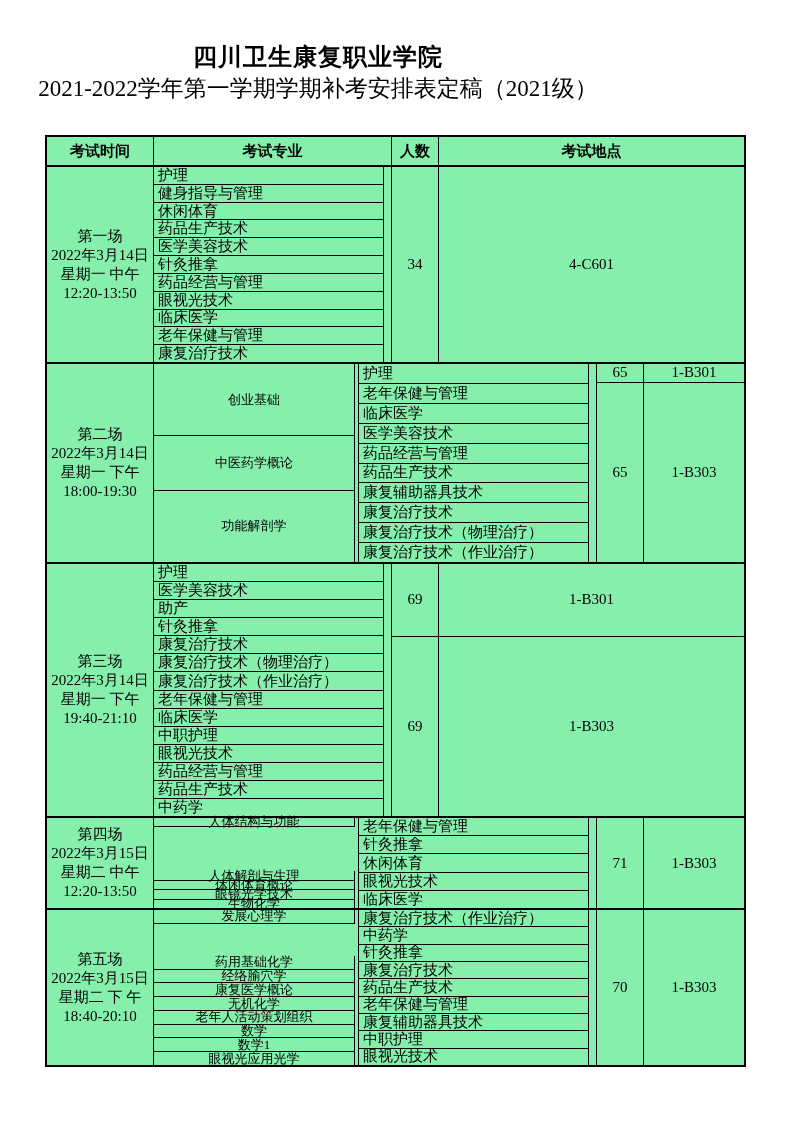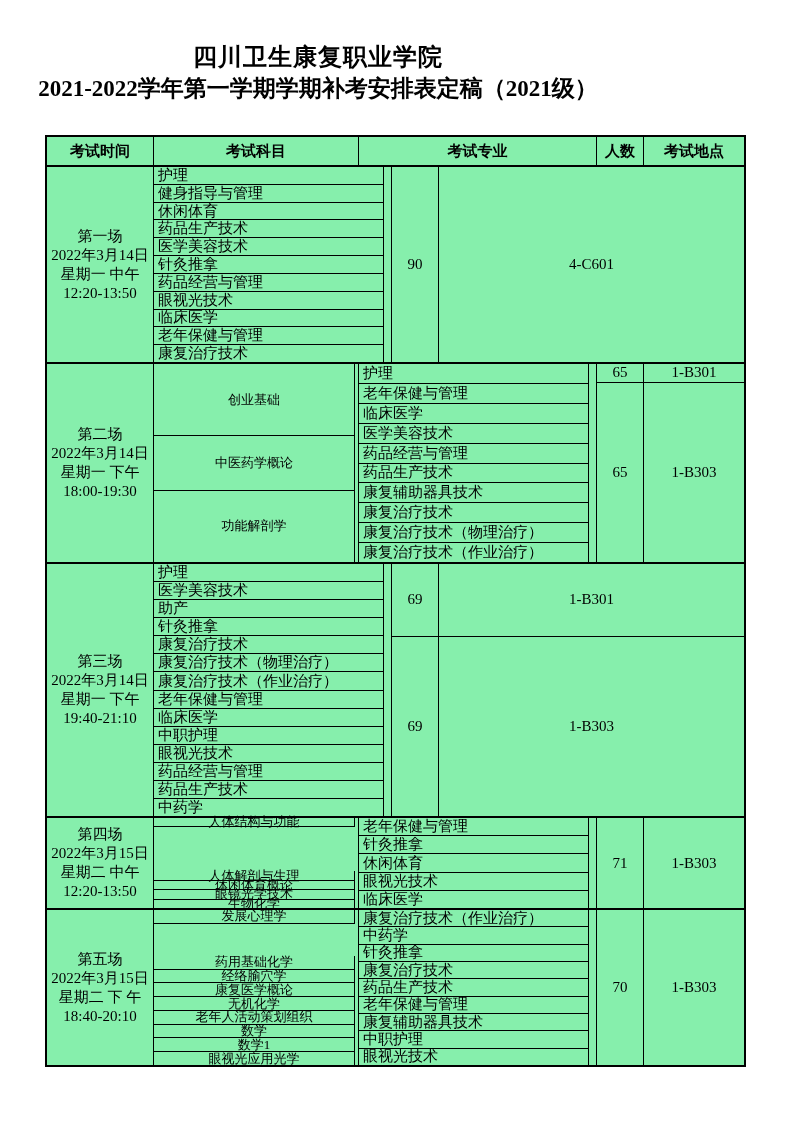--- a/index.html
+++ b/index.html
@@ -14,21 +14,21 @@
   .title-block {
     position: absolute;
     left: 0; top: 42px; width: 636px;
     text-align: center;
   }
   .title-line1 {
     font-size: 24px; font-weight: bold; line-height: 31px;
     letter-spacing: 1px;
   }
   .title-line2 {
-    font-size: 23px; font-weight: bold; line-height: 31px;
+    font-size: 23px; font-weight: normal; line-height: 31px;
   }
   .exam-table {
     position: absolute;
     left: 45px; top: 135px;
     width: 701px;
     border: 2px solid #000;
     box-sizing: border-box;
     background: #86efac;
   }
   .header-row {
@@ -113,21 +113,20 @@
 <body>
 
 <div class="title-block">
   <div class="title-line1">四川卫生康复职业学院</div>
   <div class="title-line2">2021-2022学年第一学期学期补考安排表定稿（2021级）</div>
 </div>
 
 <div class="exam-table">
   <div class="header-row">
     <div class="hcell w-time">考试时间</div>
-    <div class="hcell w-subject">考试科目</div>
     <div class="hcell w-major">考试专业</div>
     <div class="hcell w-count">人数</div>
     <div class="hcell w-loc">考试地点</div>
   </div>
   <div id="sections">
       <div class="section" style="height: 195px;">
         <div class="col w-time time-cell">
           <div>第一场</div>
           <div>2022年3月14日</div>
           <div>星期一 中午</div>
@@ -140,21 +139,21 @@
           <div class="major-box">药品生产技术</div>
           <div class="major-box">医学美容技术</div>
           <div class="major-box">针灸推拿</div>
           <div class="major-box">药品经营与管理</div>
           <div class="major-box">眼视光技术</div>
           <div class="major-box">临床医学</div>
           <div class="major-box">老年保健与管理</div>
           <div class="major-box last">康复治疗技术</div>
         </div>
         <div class="col w-count">
-          <div class="group-cell last" style="flex-grow: 11; flex-basis: 0px;">90</div>
+          <div class="group-cell last" style="flex-grow: 11; flex-basis: 0px;">34</div>
         </div>
         <div class="col w-loc">
           <div class="group-cell last" style="flex-grow: 11; flex-basis: 0px;">4-C601</div>
         </div>
       </div>
       <div class="section" style="height: 200px;">
         <div class="col w-time time-cell">
           <div>第二场</div>
           <div>2022年3月14日</div>
           <div>星期一 下午</div>

